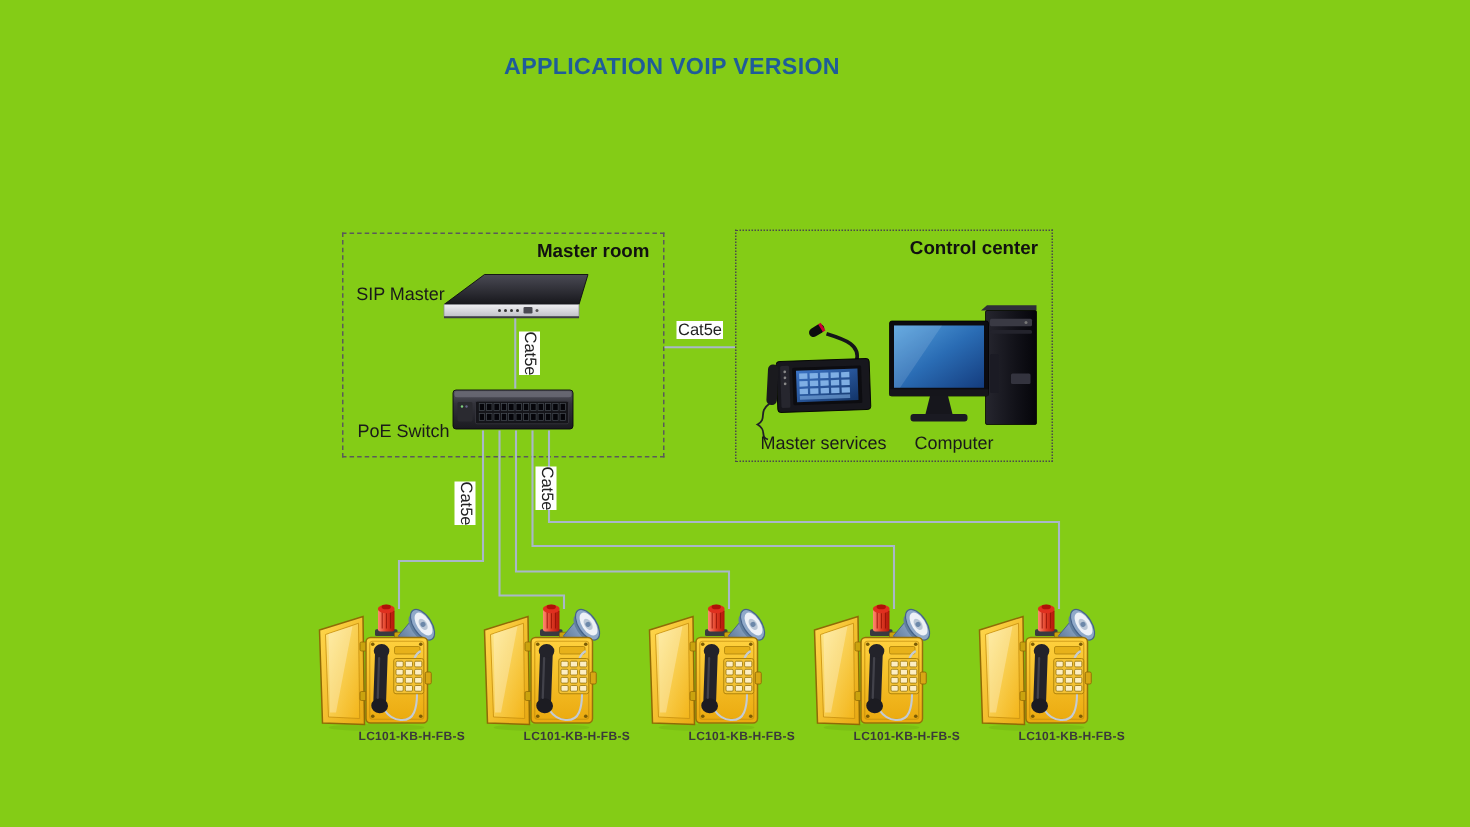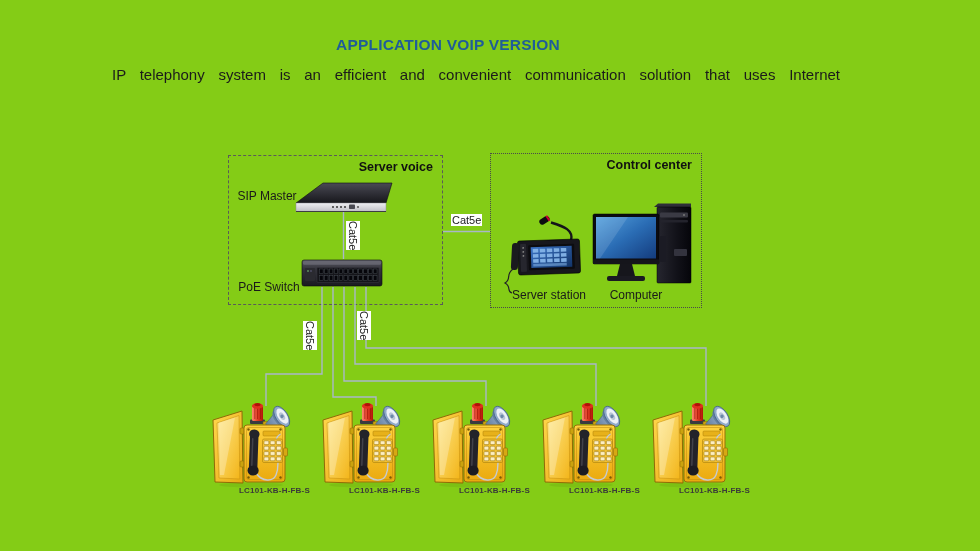--- a/index.html
+++ b/index.html
@@ -43,25 +43,24 @@
   .cable{stroke:var(--cable-color);stroke-width:1.4;fill:none;}
 </style>
 </head>
 <body>
 
 <div class="canvas">
 
   <div class="page-title">APPLICATION VOIP VERSION</div>
 
   <div class="desc">
-    <div class="line just">IP telephony system is an efficient and convenient communication solution that uses Internet</div>
   </div>
 
   <div class="room-box box-server">
-    <div class="room-label">Server voice</div>
+    <div class="room-label">Master room</div>
   </div>
   <div class="room-box box-control">
     <div class="room-label">Control center</div>
   </div>
 
   <svg class="overlay" width="980" height="551" viewBox="0 0 980 551">
     <defs>
       <linearGradient id="gServerTop" x1="0" y1="0" x2="0" y2="1">
         <stop offset="0" stop-color="#4a4a54"></stop>
           <stop offset="1" stop-color="#17171c"></stop>
@@ -296,21 +295,21 @@
 
     <use href="#phoneSymbol" x="209" y="398"></use>
     <use href="#phoneSymbol" x="319" y="398"></use>
     <use href="#phoneSymbol" x="429" y="398"></use>
     <use href="#phoneSymbol" x="539" y="398"></use>
     <use href="#phoneSymbol" x="649" y="398"></use>
   </svg>
 
   <div class="dev-label lbl-sip">SIP Master</div>
   <div class="dev-label lbl-poe">PoE Switch</div>
-  <div class="dev-label lbl-master">Server station</div>
+  <div class="dev-label lbl-master">Master services</div>
   <div class="dev-label lbl-computer">Computer</div>
 
   <div class="cable-label vlabel lbl-cat-internal">Cat5e</div>
   <div class="cable-label lbl-cat-backbone">Cat5e</div>
   <div class="cable-label vlabel lbl-cat-drop1">Cat5e</div>
   <div class="cable-label vlabel lbl-cat-drop2">Cat5e</div>
 
   <div class="phone-label" style="left:200px">LC101-KB-H-FB-S</div>
   <div class="phone-label" style="left:310px">LC101-KB-H-FB-S</div>
   <div class="phone-label" style="left:420px">LC101-KB-H-FB-S</div>

